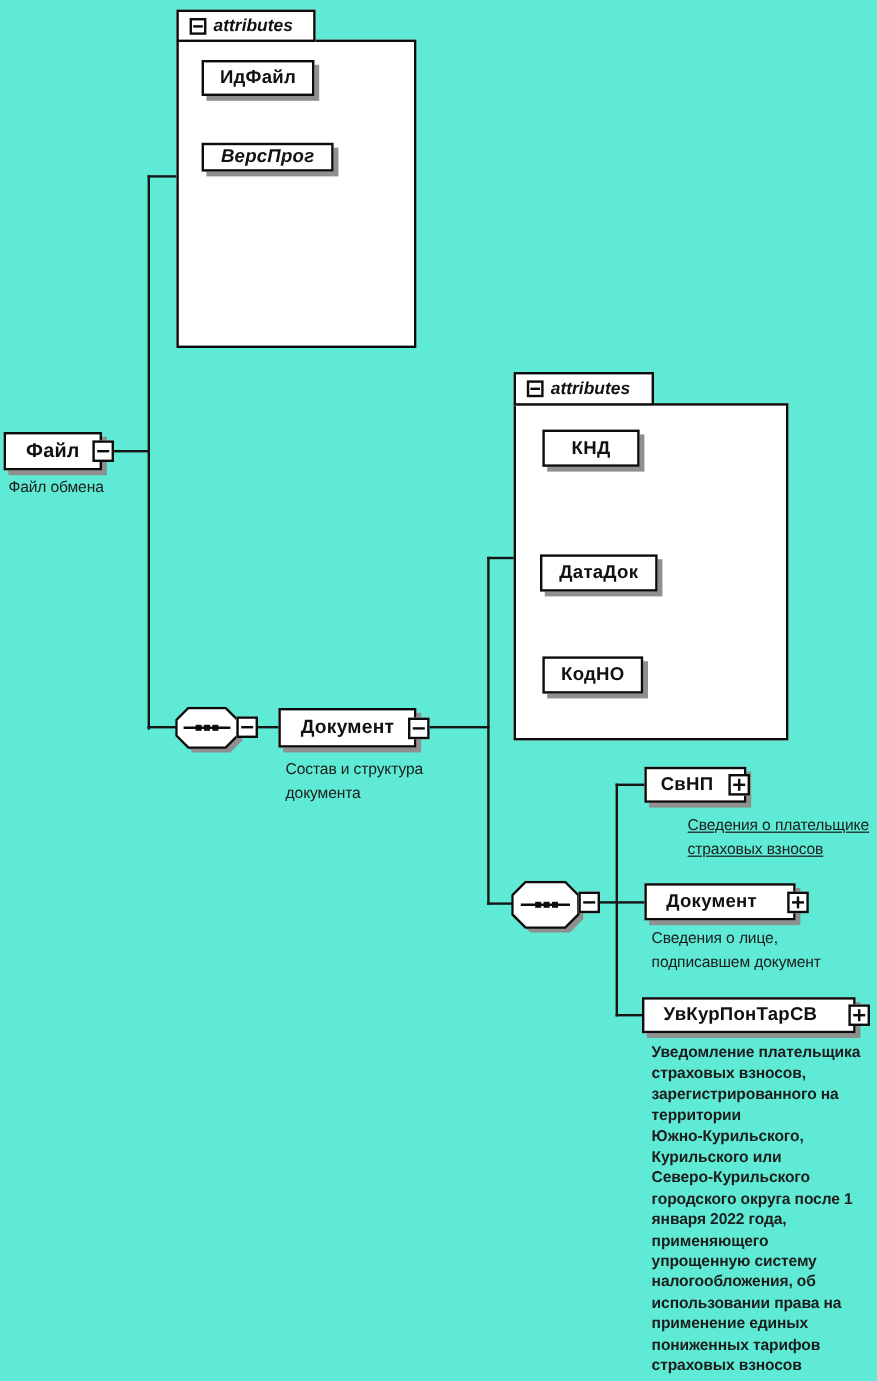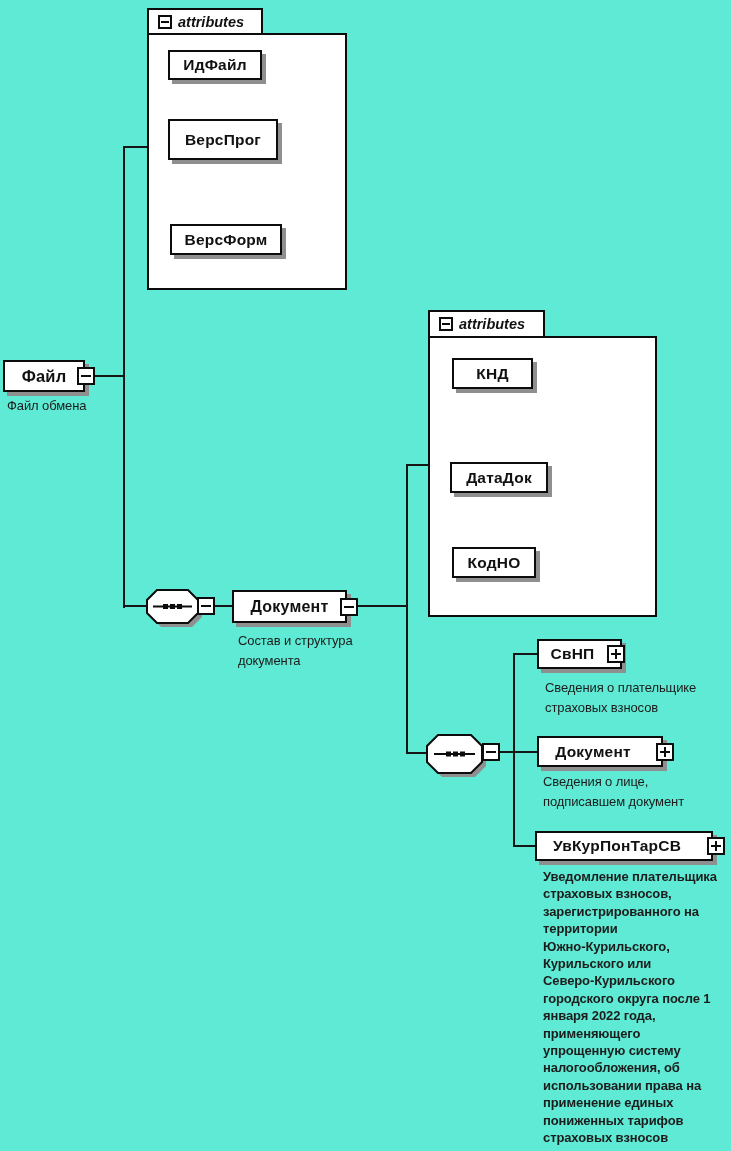--- a/index.html
+++ b/index.html
@@ -67,30 +67,27 @@
         <span class="bar-h"></span>
       </span>
     <span>attributes</span>
   </div>
 
   <div class="node-box" style="left:168px;top:50px;width:94px;height:30px;">
     <span>ИдФайл</span>
   </div>
   <div class="desc" style="left:175px;top:87px;">Идентификатор файла</div>
 
-  <div class="node-box" style="left:168px;top:119px;width:110px;height:41px;">
+  <div class="node-box" style="left:168px;top:119px;width:110px;height:24px;font-style:italic;">
     <span>ВерсПрог</span>
   </div>
   <div class="desc" style="left:175px;top:158px;">Версия программы, с
 помощью которой
 сформирован файл</div>
 
-  <div class="node-box" style="left:170px;top:224px;width:112px;height:31px;">
-    <span>ВерсФорм</span>
-  </div>
   <div class="desc" style="left:175px;top:261px;">Версия формата</div>
 
   <div class="node-box" style="left:3px;top:360px;width:82px;height:32px;font-size:16.5px;">
     <span>Файл</span>
   </div>
   <div class="toggle" style="left:77px;top:367px;">
       <span class="bar-h"></span>
     </div>
   <div class="desc" style="left:7px;top:397px;">Файл обмена</div>
 
@@ -153,21 +150,21 @@
       <span class="bar-h"></span>
     </div>
 
   <div class="node-box" style="left:537px;top:639px;width:85px;height:30px;padding-right:14px;">
     <span>СвНП</span>
   </div>
   <div class="toggle" style="left:607px;top:645px;">
       <span class="bar-h"></span>
       <span class="bar-v"></span>
     </div>
-  <div class="desc" style="left:545px;top:678px;line-height:19.5px;">Сведения о плательщике
+  <div class="desc" style="left:573px;top:678px;line-height:19.5px;text-decoration:underline;">Сведения о плательщике
 страховых взносов</div>
 
   <div class="node-box" style="left:537px;top:736px;width:126px;height:31px;padding-right:14px;">
     <span>Документ</span>
   </div>
   <div class="toggle" style="left:656px;top:743px;">
       <span class="bar-h"></span>
       <span class="bar-v"></span>
     </div>
   <div class="desc" style="left:543px;top:772px;line-height:19.5px;">Сведения о лице,

